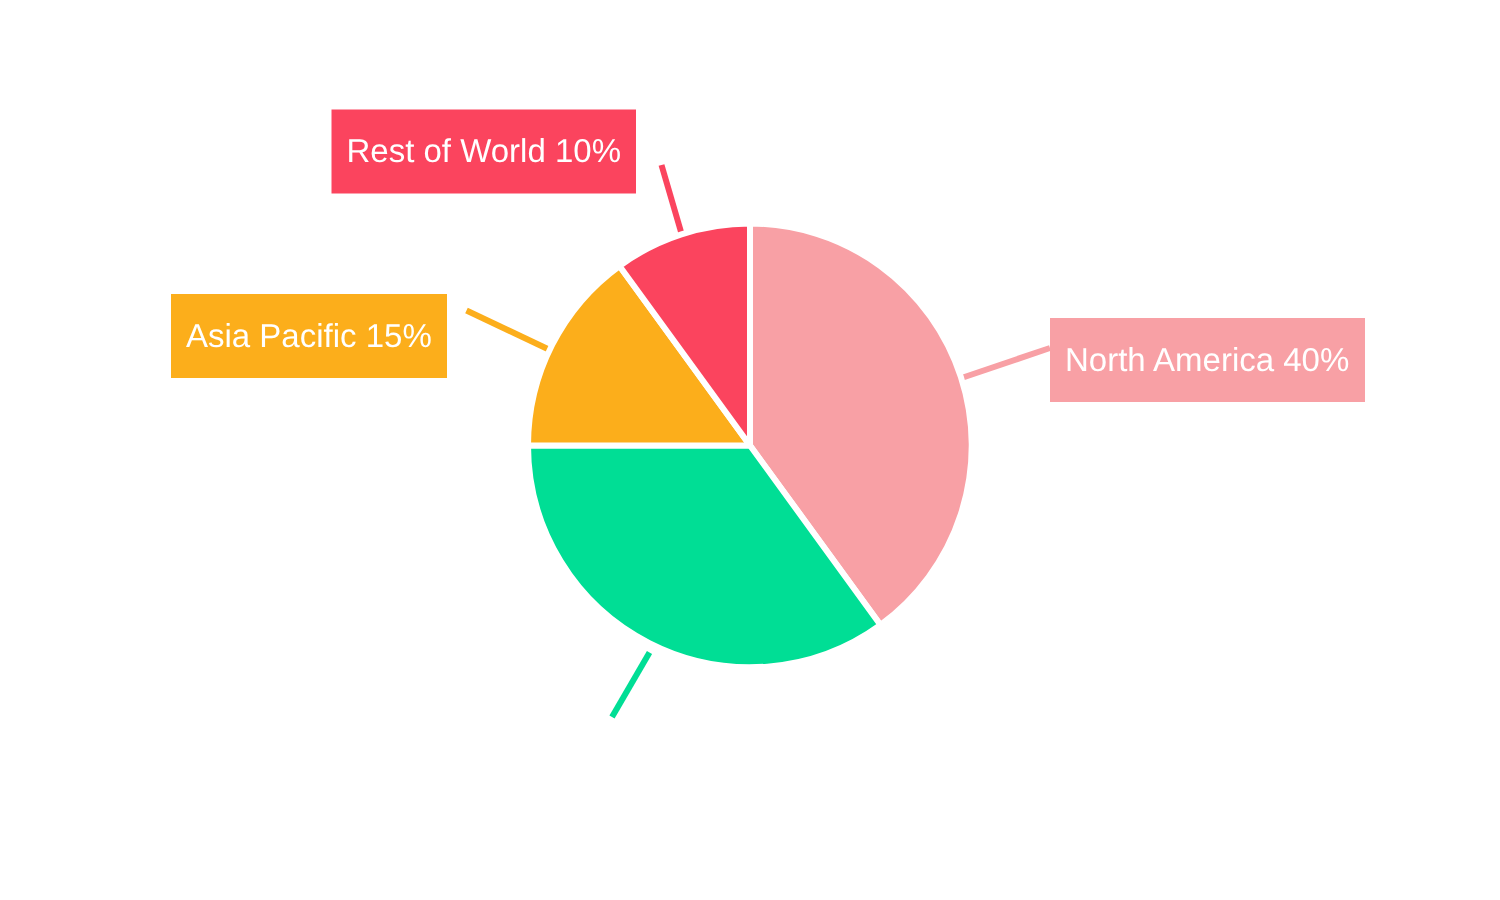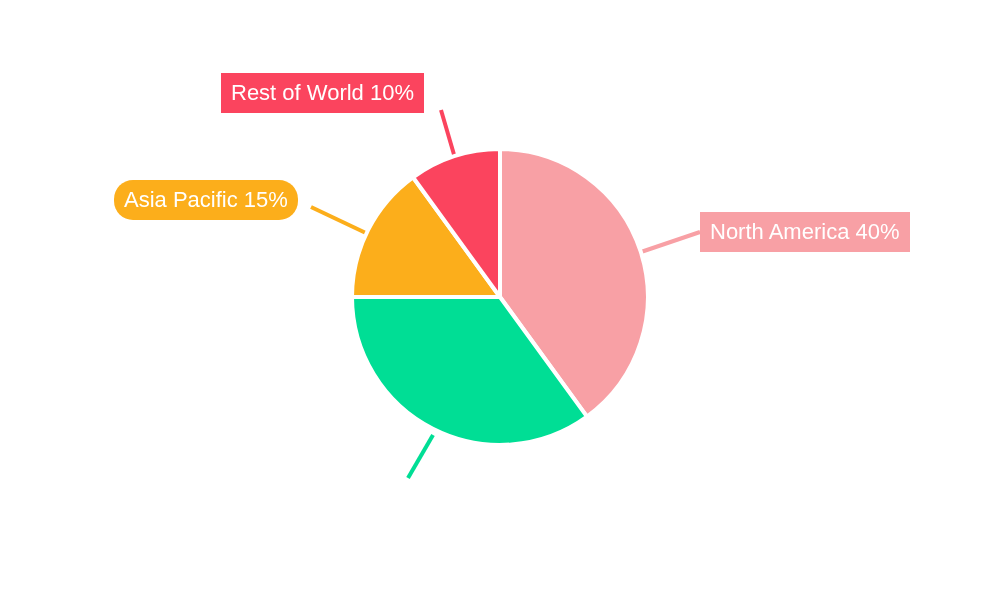--- a/index.html
+++ b/index.html
@@ -25,41 +25,40 @@
     top: 0;
     width: 1000px;
     height: 600px;
     display: block;
   }
   .slice-label {
     position: absolute;
     display: flex;
     align-items: center;
     box-sizing: border-box;
-    height: 40px;
+    height: 56px;
     padding: 0 10px;
     color: #ffffff;
     font-family: "Liberation Sans", sans-serif;
     font-size: 22px;
     line-height: 40px;
     white-space: nowrap;
     letter-spacing: 0px;
   }
   #label-north-america {
     left: 700px;
     top: 212px;
   }
   #label-europe {
     left: 256px;
     top: 475px;
   }
   #label-asia-pacific {
     left: 114px;
-    top: 180px;
-    border-radius: 19px;
+    top: 196px;
   }
   #label-rest-of-world {
     left: 221px;
     top: 73px;
   }
 </style>
 </head>
 <body>
 
 <div id="chart-root">

